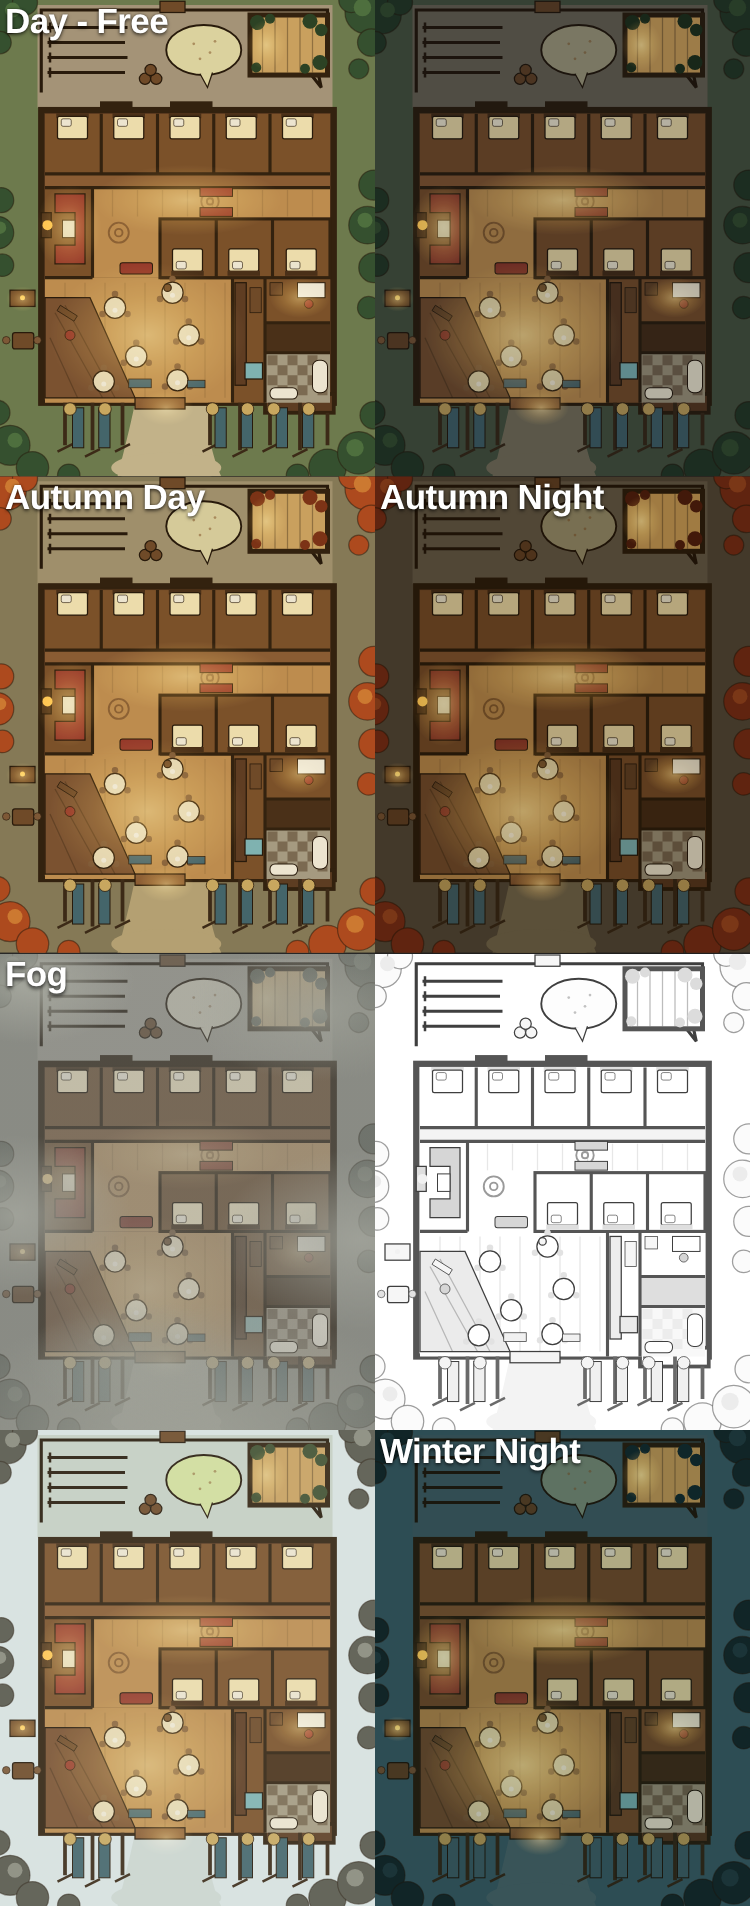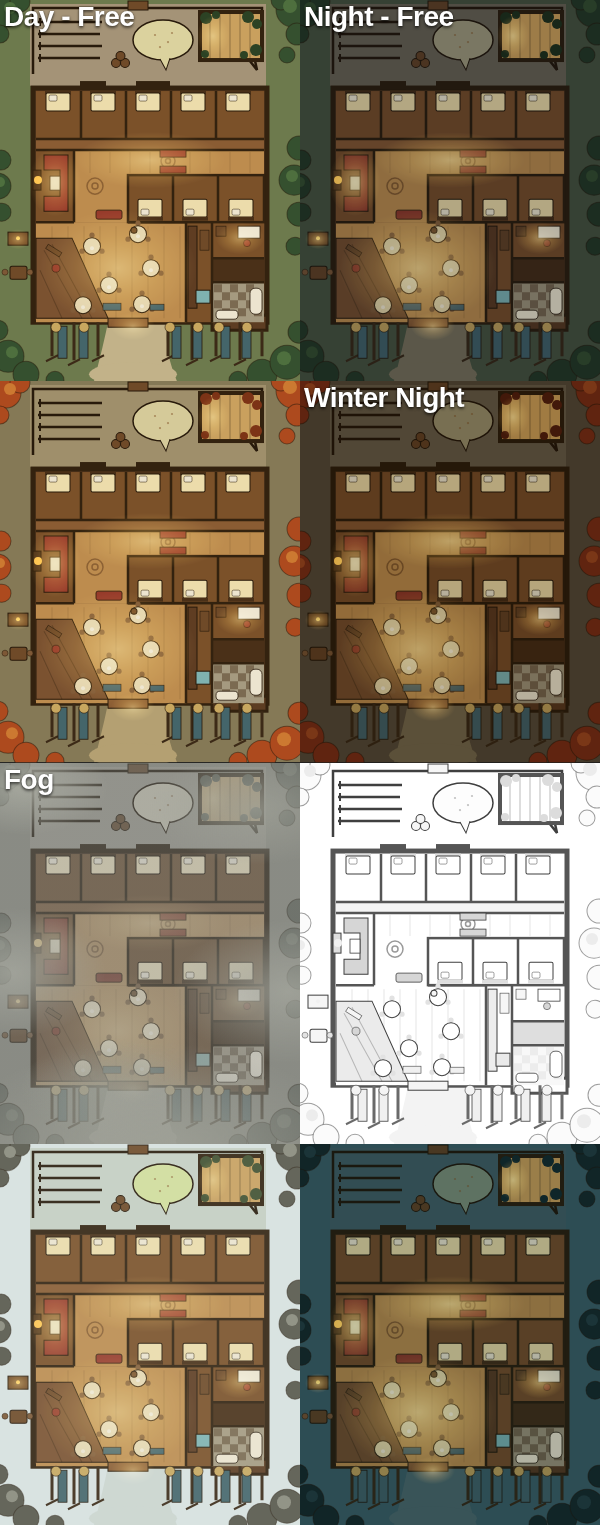--- a/index.html
+++ b/index.html
@@ -280,61 +280,62 @@
         </svg>
       <div class="overlay"></div>
       <figcaption class="label">Day - Free</figcaption>
     </figure>
 
     <figure class="tile fx-night" style="--grass: #3e4936; --yard: #5e5749; --path: #6b644f; --sand: #8f8a6e; --tree: #20311f; --tree2: #2e4428; --plant: #1b2a16; --crate: #573a1f; --pav: #b98f4e; --wall: #271a0a; --line: #1f1408; --base: #4e321b; --room: #6a4423; --corr: #764d2a; --hall: #a87c43; --deck: #684527; --carpet: #7f3123; --fire: #ffc14d; --bed: #d3c393; --decal: #775129; --table: #cabc92; --chair: #6a4a2d; --counter: #50331c; --basin: #6fa0a0; --paper: #d5cdb8; --tile: #8d836c; --dark2: #3d2713; --trough: #3a565c; --stall: #312313; --hay: #ab8e4f; --glow: 0.7;">
       <svg class="map" viewBox="0 0 300 381" preserveAspectRatio="none">
           <use href="#tavern"></use>
         </svg>
       <div class="overlay"></div>
-      <figcaption class="label">Night - Free</figcaption>
     </figure>
 
     <figure class="tile fx-none" style="--grass: #857956; --yard: #9f8f6b; --path: #b4a072; --sand: #d5ca99; --tree: #ad4a1e; --tree2: #cc7931; --plant: #7c3316; --crate: #6f4a28; --pav: #c9a05e; --wall: #33220f; --line: #281a0b; --base: #5d3d22; --room: #7b5129; --corr: #8a5c33; --hall: #bd8c4e; --deck: #7b5230; --carpet: #963a2a; --fire: #ffc14d; --bed: #ecdcab; --decal: #8c6134; --table: #e3d4ae; --chair: #7d5836; --counter: #5f3d22; --basin: #7fb2b0; --paper: #ece4cf; --tile: #a59a80; --dark2: #4a3018; --trough: #44656a; --stall: #3c2a17; --hay: #c8a75f; --glow: 0.55;">
       <svg class="map" viewBox="0 0 300 381" preserveAspectRatio="none">
           <use href="#tavern"></use>
         </svg>
       <div class="overlay"></div>
+      <figcaption class="label">Autumn Day</figcaption>
     </figure>
 
     <figure class="tile fx-autumn-night" style="--grass: #4b4131; --yard: #5b5140; --path: #675c43; --sand: #898161; --tree: #6d2812; --tree2: #8c3e1b; --plant: #491b0b; --crate: #573a1f; --pav: #b98f4e; --wall: #271a0a; --line: #1f1408; --base: #4e321b; --room: #6a4423; --corr: #764d2a; --hall: #a87c43; --deck: #684527; --carpet: #7f3123; --fire: #ffc14d; --bed: #d3c393; --decal: #775129; --table: #cabc92; --chair: #6a4a2d; --counter: #50331c; --basin: #6fa0a0; --paper: #d5cdb8; --tile: #8d836c; --dark2: #3d2713; --trough: #3a565c; --stall: #312313; --hay: #ab8e4f; --glow: 0.7;">
       <svg class="map" viewBox="0 0 300 381" preserveAspectRatio="none">
           <use href="#tavern"></use>
         </svg>
       <div class="overlay"></div>
+      <figcaption class="label">Autumn Night</figcaption>
+    </figure>
+
+    <figure class="tile fx-fog" style="--grass: #898c80; --yard: #9a988c; --path: #aaa89b; --sand: #c5c0aa; --tree: #5d665a; --tree2: #717a6c; --plant: #525a4e; --crate: #6f4a28; --pav: #c9a05e; --wall: #33220f; --line: #281a0b; --base: #5d3d22; --room: #7b5129; --corr: #8a5c33; --hall: #bd8c4e; --deck: #7b5230; --carpet: #963a2a; --fire: #ffc14d; --bed: #ecdcab; --decal: #8c6134; --table: #e3d4ae; --chair: #7d5836; --counter: #5f3d22; --basin: #7fb2b0; --paper: #ece4cf; --tile: #a59a80; --dark2: #4a3018; --trough: #44656a; --stall: #3c2a17; --hay: #c8a75f; --glow: 0.4;">
+      <svg class="map" viewBox="0 0 300 381" preserveAspectRatio="none">
+          <use href="#tavern"></use>
+        </svg>
+      <div class="overlay"></div>
+      <figcaption class="label">Fog</figcaption>
+    </figure>
+
+    <figure class="tile fx-none" style="--grass: #ffffff; --yard: #ffffff; --path: #f3f3f3; --sand: #fdfdfd; --tree: #fbfbfb; --tree2: #ececec; --plant: #dcdcdc; --crate: #f6f6f6; --pav: #ffffff; --wall: #555555; --line: #3f3f3f; --base: #ffffff; --room: #ffffff; --corr: #f4f4f4; --hall: #ffffff; --deck: #ebebeb; --carpet: #d6d6d6; --fire: #f1f1f1; --bed: #ffffff; --decal: #9a9a9a; --table: #ffffff; --chair: #e2e2e2; --counter: #ededed; --basin: #eaeaea; --paper: #ffffff; --tile: #f8f8f8; --dark2: #dedede; --trough: #f0f0f0; --stall: #6a6a6a; --hay: #f4f4f4; --glow: 0;">
+      <svg class="map" viewBox="0 0 300 381" preserveAspectRatio="none">
+          <use href="#tavern"></use>
+        </svg>
+      <div class="overlay"></div>
+    </figure>
+
+    <figure class="tile fx-winter-day" style="--grass: #d8e1df; --yard: #c6cec2; --path: #ccd5cf; --sand: #d2dd9b; --tree: #57564a; --tree2: #8a897b; --plant: #41502f; --crate: #6f4a28; --pav: #c9a05e; --wall: #33220f; --line: #281a0b; --base: #5d3d22; --room: #7b5129; --corr: #8a5c33; --hall: #bd8c4e; --deck: #7b5230; --carpet: #963a2a; --fire: #ffc14d; --bed: #ecdcab; --decal: #8c6134; --table: #e3d4ae; --chair: #7d5836; --counter: #5f3d22; --basin: #7fb2b0; --paper: #ece4cf; --tile: #a59a80; --dark2: #4a3018; --trough: #44656a; --stall: #3c2a17; --hay: #c8a75f; --glow: 0.5;">
+      <svg class="map" viewBox="0 0 300 381" preserveAspectRatio="none">
+          <use href="#tavern"></use>
+        </svg>
+      <div class="overlay"></div>
+    </figure>
+
+    <figure class="tile fx-winter-night" style="--grass: #35535b; --yard: #3c5459; --path: #445c5f; --sand: #70806c; --tree: #142325; --tree2: #203639; --plant: #122527; --crate: #573a1f; --pav: #b98f4e; --wall: #271a0a; --line: #1f1408; --base: #4e321b; --room: #6a4423; --corr: #764d2a; --hall: #a87c43; --deck: #684527; --carpet: #7f3123; --fire: #ffc14d; --bed: #d3c393; --decal: #775129; --table: #cabc92; --chair: #6a4a2d; --counter: #50331c; --basin: #6fa0a0; --paper: #d5cdb8; --tile: #8d836c; --dark2: #3d2713; --trough: #3a565c; --stall: #312313; --hay: #ab8e4f; --glow: 0.75;">
+      <svg class="map" viewBox="0 0 300 381" preserveAspectRatio="none">
+          <use href="#tavern"></use>
+        </svg>
+      <div class="overlay"></div>
       <figcaption class="label">Winter Night</figcaption>
-    </figure>
-
-    <figure class="tile fx-fog" style="--grass: #898c80; --yard: #9a988c; --path: #aaa89b; --sand: #c5c0aa; --tree: #5d665a; --tree2: #717a6c; --plant: #525a4e; --crate: #6f4a28; --pav: #c9a05e; --wall: #33220f; --line: #281a0b; --base: #5d3d22; --room: #7b5129; --corr: #8a5c33; --hall: #bd8c4e; --deck: #7b5230; --carpet: #963a2a; --fire: #ffc14d; --bed: #ecdcab; --decal: #8c6134; --table: #e3d4ae; --chair: #7d5836; --counter: #5f3d22; --basin: #7fb2b0; --paper: #ece4cf; --tile: #a59a80; --dark2: #4a3018; --trough: #44656a; --stall: #3c2a17; --hay: #c8a75f; --glow: 0.4;">
-      <svg class="map" viewBox="0 0 300 381" preserveAspectRatio="none">
-          <use href="#tavern"></use>
-        </svg>
-      <div class="overlay"></div>
-      <figcaption class="label">Fog</figcaption>
-    </figure>
-
-    <figure class="tile fx-none" style="--grass: #ffffff; --yard: #ffffff; --path: #f3f3f3; --sand: #fdfdfd; --tree: #fbfbfb; --tree2: #ececec; --plant: #dcdcdc; --crate: #f6f6f6; --pav: #ffffff; --wall: #555555; --line: #3f3f3f; --base: #ffffff; --room: #ffffff; --corr: #f4f4f4; --hall: #ffffff; --deck: #ebebeb; --carpet: #d6d6d6; --fire: #f1f1f1; --bed: #ffffff; --decal: #9a9a9a; --table: #ffffff; --chair: #e2e2e2; --counter: #ededed; --basin: #eaeaea; --paper: #ffffff; --tile: #f8f8f8; --dark2: #dedede; --trough: #f0f0f0; --stall: #6a6a6a; --hay: #f4f4f4; --glow: 0;">
-      <svg class="map" viewBox="0 0 300 381" preserveAspectRatio="none">
-          <use href="#tavern"></use>
-        </svg>
-      <div class="overlay"></div>
-    </figure>
-
-    <figure class="tile fx-winter-day" style="--grass: #d8e1df; --yard: #c6cec2; --path: #ccd5cf; --sand: #d2dd9b; --tree: #57564a; --tree2: #8a897b; --plant: #41502f; --crate: #6f4a28; --pav: #c9a05e; --wall: #33220f; --line: #281a0b; --base: #5d3d22; --room: #7b5129; --corr: #8a5c33; --hall: #bd8c4e; --deck: #7b5230; --carpet: #963a2a; --fire: #ffc14d; --bed: #ecdcab; --decal: #8c6134; --table: #e3d4ae; --chair: #7d5836; --counter: #5f3d22; --basin: #7fb2b0; --paper: #ece4cf; --tile: #a59a80; --dark2: #4a3018; --trough: #44656a; --stall: #3c2a17; --hay: #c8a75f; --glow: 0.5;">
-      <svg class="map" viewBox="0 0 300 381" preserveAspectRatio="none">
-          <use href="#tavern"></use>
-        </svg>
-      <div class="overlay"></div>
-    </figure>
-
-    <figure class="tile fx-winter-night" style="--grass: #35535b; --yard: #3c5459; --path: #445c5f; --sand: #70806c; --tree: #142325; --tree2: #203639; --plant: #122527; --crate: #573a1f; --pav: #b98f4e; --wall: #271a0a; --line: #1f1408; --base: #4e321b; --room: #6a4423; --corr: #764d2a; --hall: #a87c43; --deck: #684527; --carpet: #7f3123; --fire: #ffc14d; --bed: #d3c393; --decal: #775129; --table: #cabc92; --chair: #6a4a2d; --counter: #50331c; --basin: #6fa0a0; --paper: #d5cdb8; --tile: #8d836c; --dark2: #3d2713; --trough: #3a565c; --stall: #312313; --hay: #ab8e4f; --glow: 0.75;">
-      <svg class="map" viewBox="0 0 300 381" preserveAspectRatio="none">
-          <use href="#tavern"></use>
-        </svg>
-      <div class="overlay"></div>
     </figure>
 
   </div>
 </div>
 
 </body></html>

